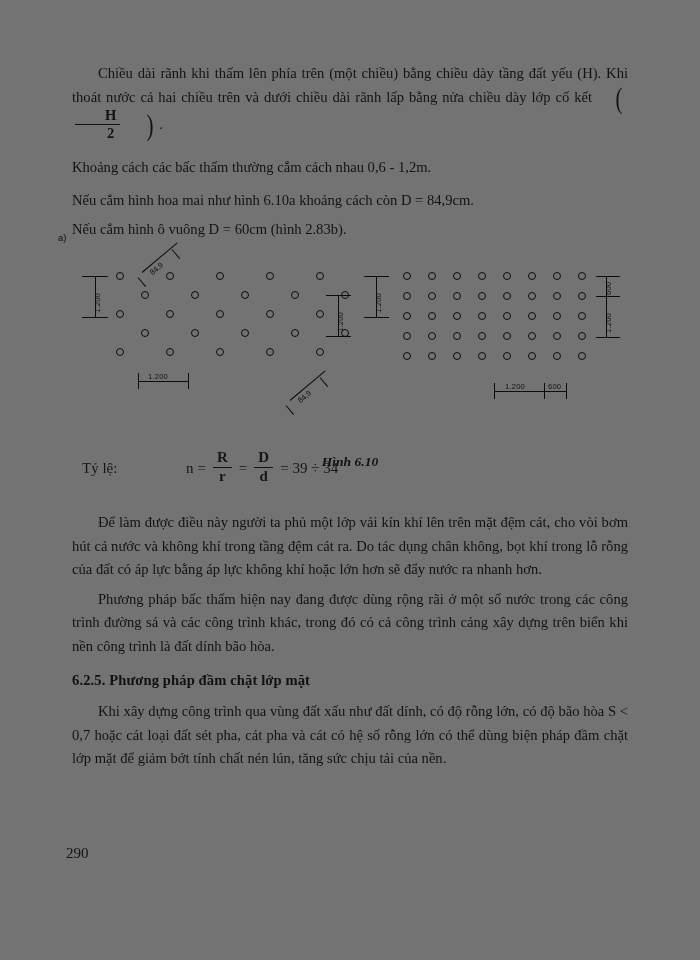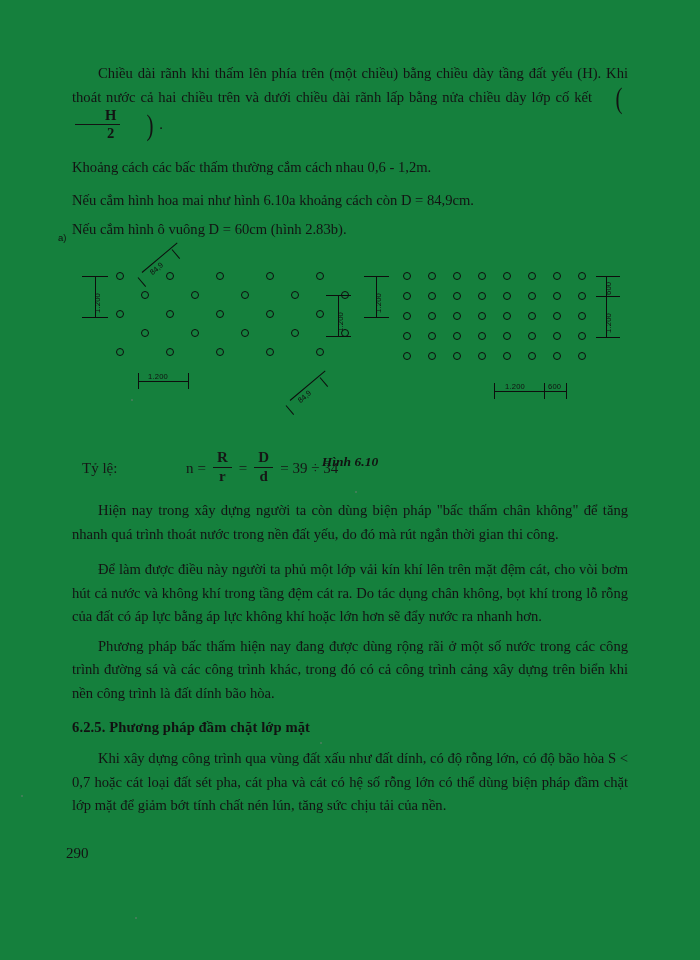--- a/index.html
+++ b/index.html
@@ -11,21 +11,21 @@
     width: 700px;
     height: 960px;
     position: relative;
     font-family: "Liberation Serif", "DejaVu Serif", serif;
     color: #161616;
     overflow: hidden;
   }
   .page {
     position: absolute;
     inset: 0;
-    background: #15803d;
+    background: #737373;
   }
   .content {
     position: absolute;
     left: 72px;
     top: 62px;
     width: 556px;
   }
   p.body-par {
     margin: 0 0 0 0;
     font-size: 14.6px;
@@ -360,21 +360,20 @@
           <span class="den">d</span>
         </span>
         <span class="op">=</span>
         <span>39 ÷ 34</span>
       </div>
     </div>
   </div>
 
   <div class="content" style="top:493px;">
     <div class="spacer-6"></div>
-    <p class="body-par">Hiện nay trong xây dựng người ta còn dùng biện pháp "bấc thấm chân không" để tăng nhanh quá trình thoát nước trong nền đất yếu, do đó mà rút ngắn thời gian thi công.</p>
     <div class="spacer-6"></div>
     <div class="spacer-6"></div>
     <p class="body-par">Để làm được điều này người ta phủ một lớp vải kín khí lên trên mặt đệm cát, cho vòi bơm hút cả nước và không khí trong tầng đệm cát ra. Do tác dụng chân không, bọt khí trong lỗ rỗng của đất có áp lực bằng áp lực không khí hoặc lớn hơn sẽ đẩy nước ra nhanh hơn.</p>
     <div class="spacer-6"></div>
     <p class="body-par">Phương pháp bấc thấm hiện nay đang được dùng rộng rãi ở một số nước trong các công trình đường sá và các công trình khác, trong đó có cả công trình cảng xây dựng trên biển khi nền công trình là đất dính bão hòa.</p>
     <div class="spacer-14"></div>
     <h3 class="sec-head">6.2.5. Phương pháp đầm chặt lớp mặt</h3>
     <div class="spacer-11"></div>
     <p class="body-par">Khi xây dựng công trình qua vùng đất xấu như đất dính, có độ rỗng lớn, có độ bão hòa S &lt; 0,7 hoặc cát loại đất sét pha, cát pha và cát có hệ số rỗng lớn có thể dùng biện pháp đầm chặt lớp mặt để giảm bớt tính chất nén lún, tăng sức chịu tải của nền.</p>
   </div>

